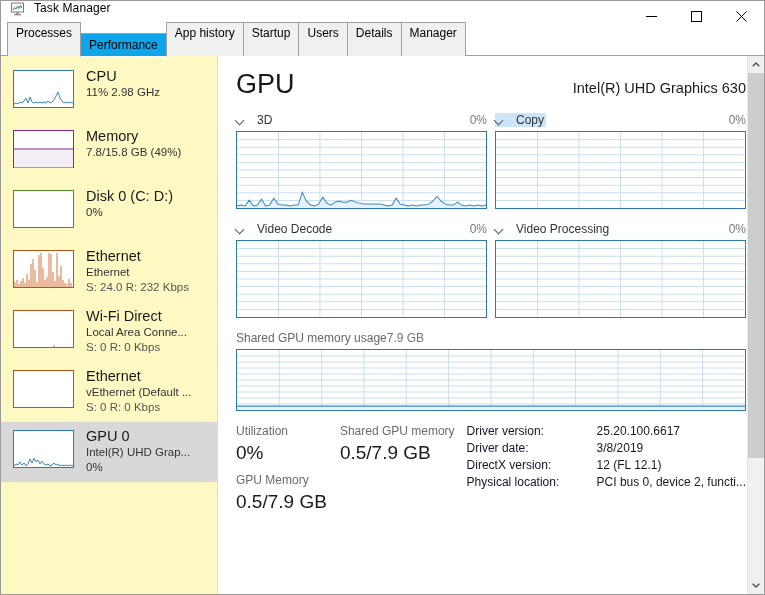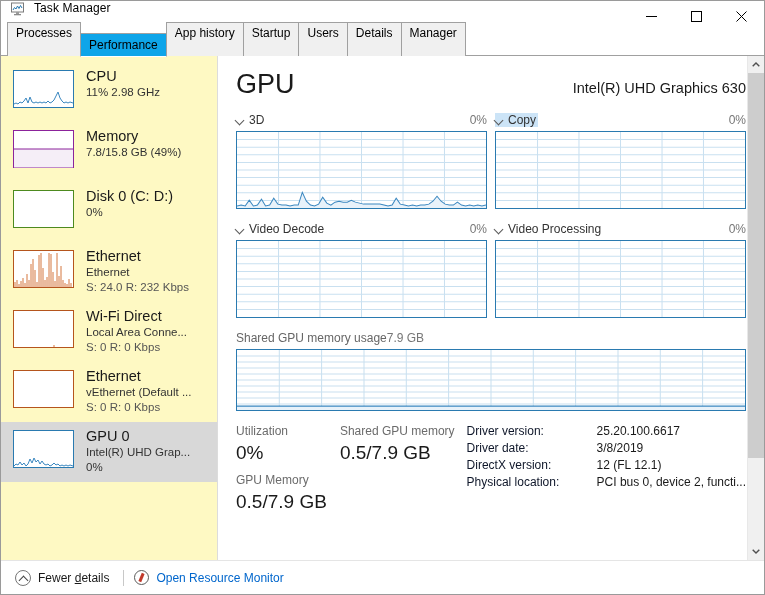--- a/index.html
+++ b/index.html
@@ -196,21 +196,21 @@
   .graph-cell { flex: 1 1 0; min-width: 0; }
   .graph-label-row {
     display: flex;
     align-items: center;
     justify-content: space-between;
     font-size: 12px;
     color: #333;
     margin-bottom: 3px;
     height: 16px;
   }
-  .glabel { display: flex; align-items: center; gap: 4px; }
+  .glabel { display: flex; align-items: center; gap: 12px; }
   .glabel.hl {
     background: #cce4f7;
     padding: 0 2px 0 0;
   }
   .chev {
     display: inline-block;
     width: 9px; height: 9px;
     position: relative;
   }
   .chev:before {
@@ -749,25 +749,14 @@
       </div>
       <div class="sb-arrow">
         <svg width="8" height="5" viewBox="0 0 8 5">
             <polyline points="0.7,0.7 4,4 7.3,0.7" fill="none" stroke="#505050" stroke-width="1.4"></polyline>
           </svg>
       </div>
     </div>
 
   </div>
 
-  <div class="footer">
-    <div class="fewer">
-      <span class="circle-arrow"></span>
-      <span><span id="fd-pre">Fewer </span><u class="accel" id="fd-accel">d</u><span id="fd-post">etails</span></span>
-    </div>
-    <div class="fdivider"></div>
-    <div class="resmon">
-      <span class="resmon-icon"></span>
-      <span class="lbl">Open Resource Monitor</span>
-    </div>
-  </div>
 
 </div>
 
 </body></html>

